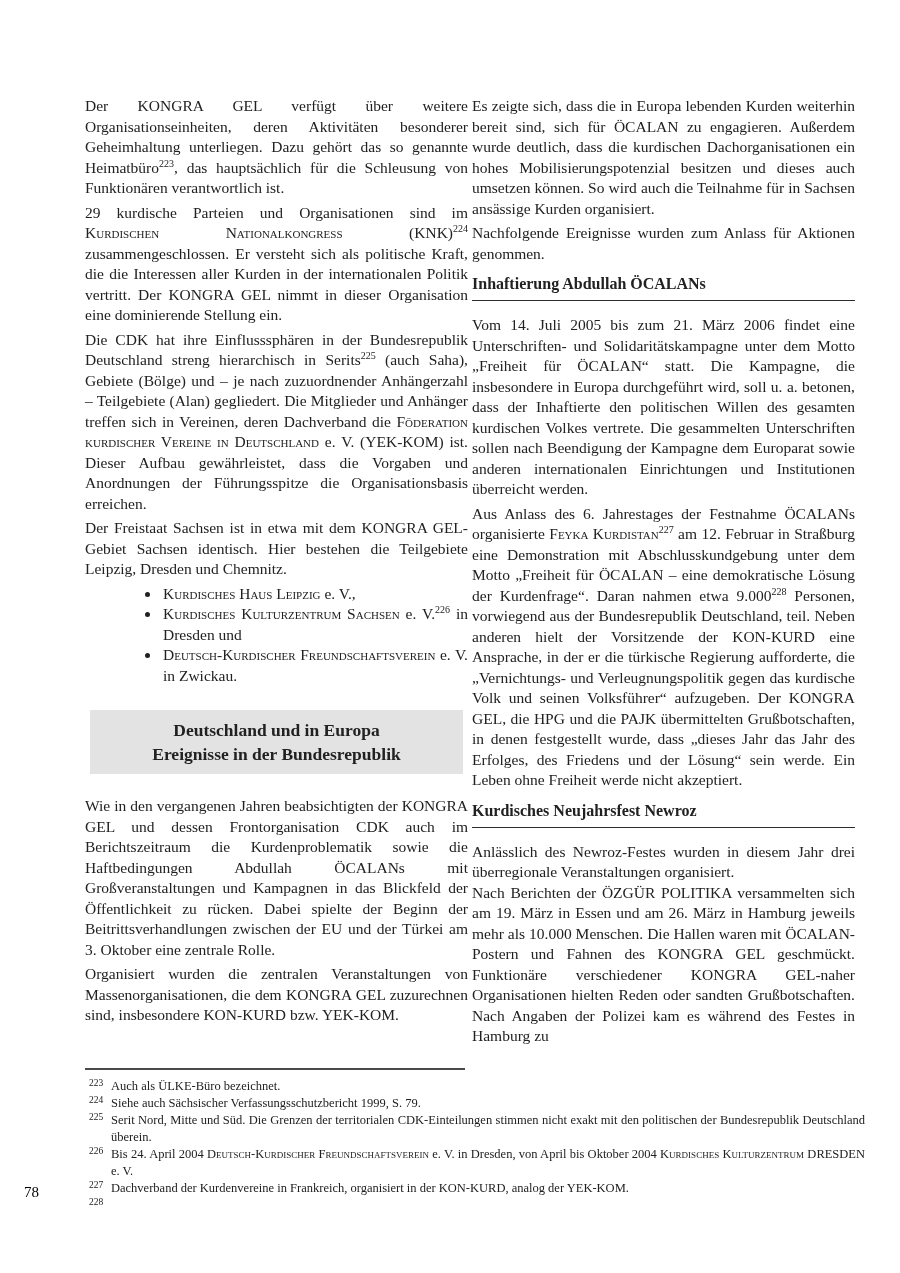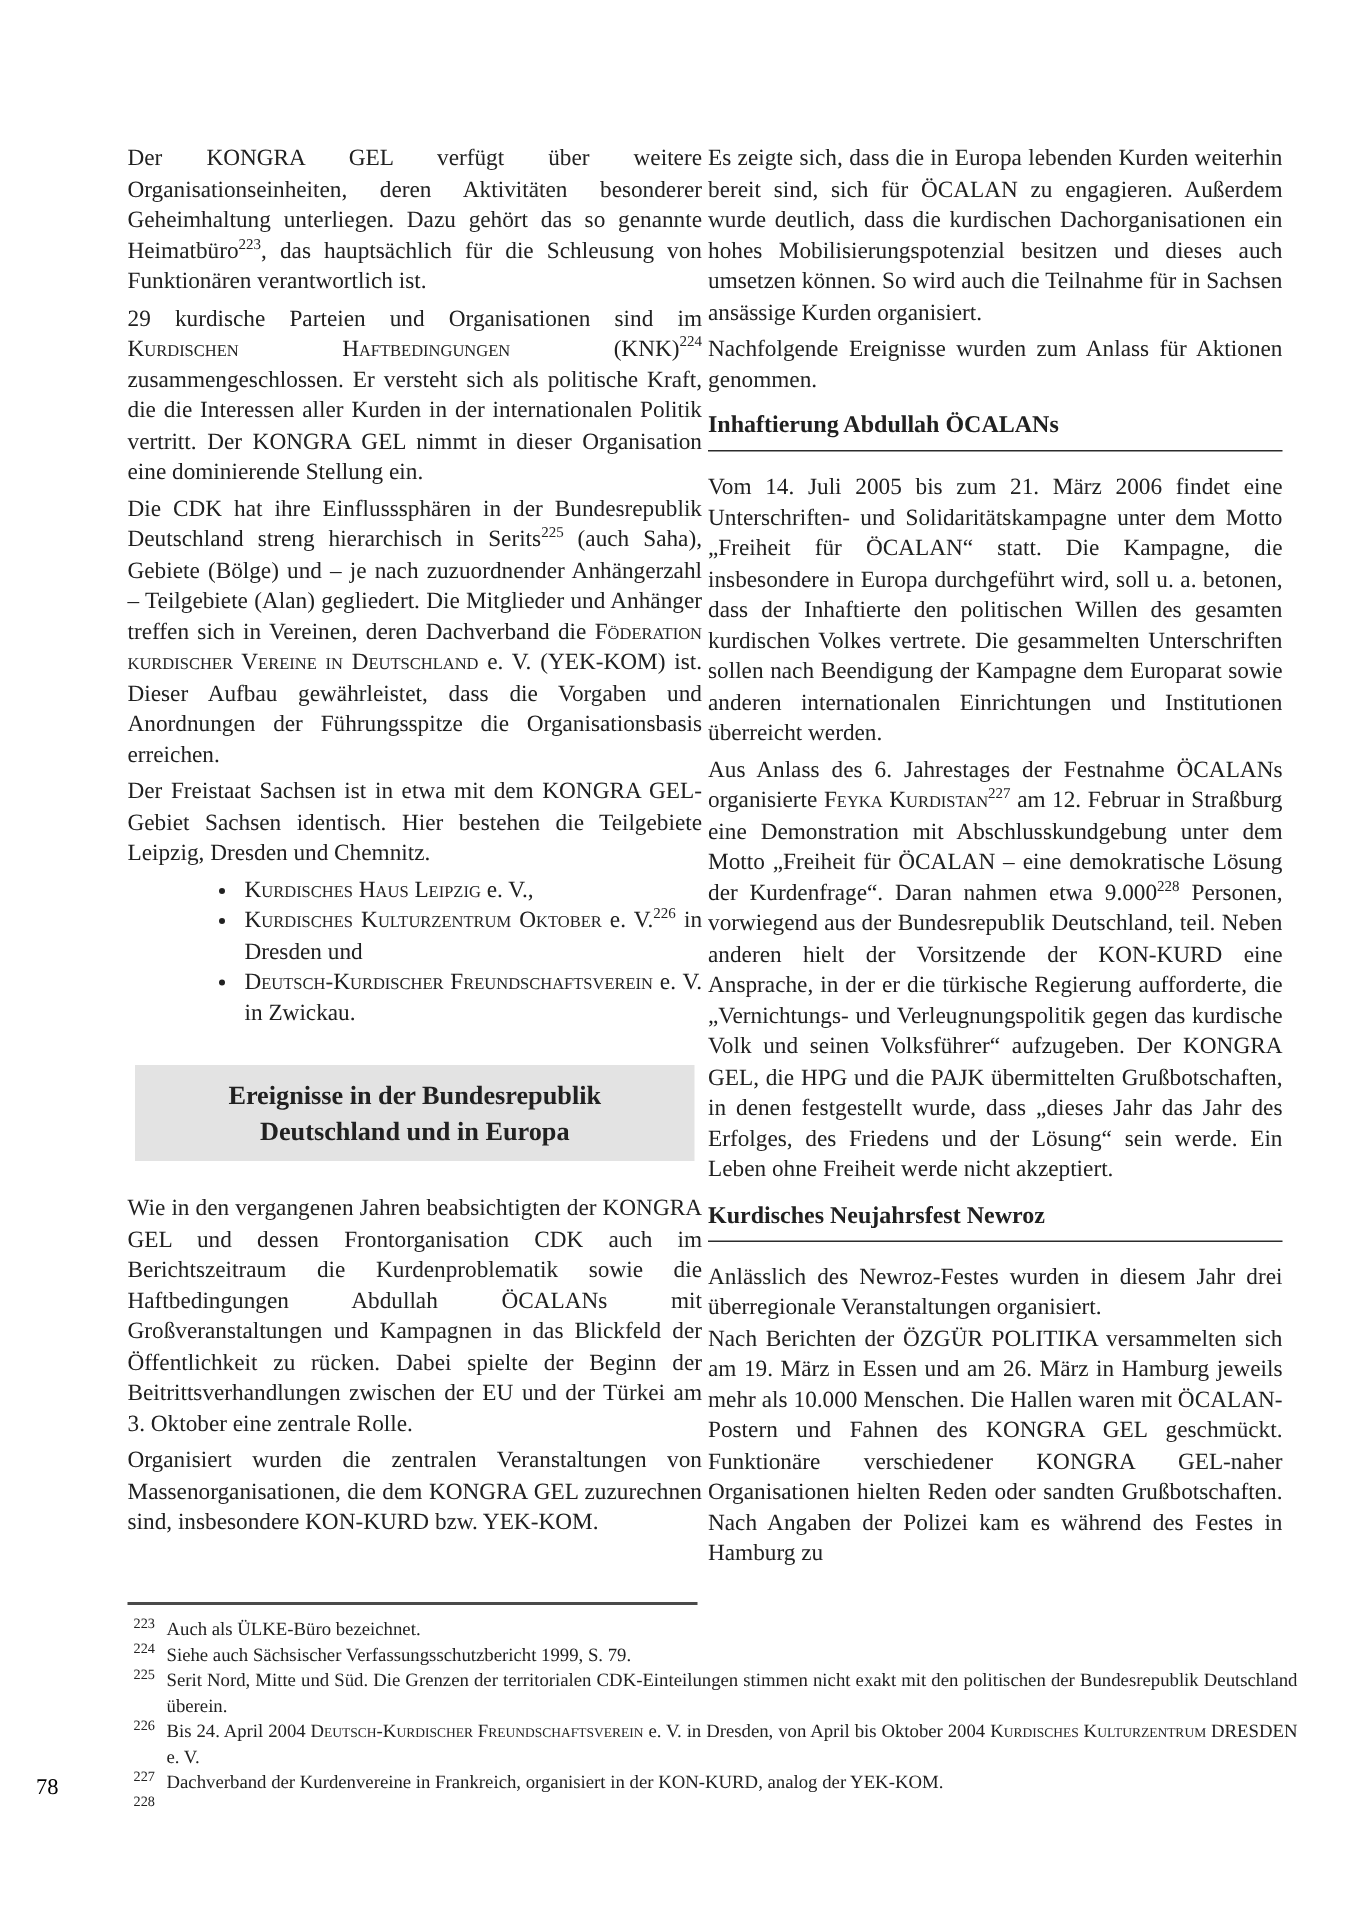--- a/index.html
+++ b/index.html
@@ -31,31 +31,31 @@
   .fn-num{position:absolute;left:4px;top:-3px;font-size:9.5px;}
   .page-number{position:absolute;left:24px;top:1184px;font-size:15px;color:#000000;}
 </style>
 </head>
 <body>
 
 <div class="page">
   <div class="content">
     <div class="col" id="col-left">
         <p class="para"><span>Der KONGRA GEL verfügt über weitere Organisationseinheiten, deren Aktivitäten besonderer Geheimhaltung unterliegen. Dazu gehört das so genannte Heimatbüro</span><sup>223</sup><span>, das hauptsächlich für die Schleusung von Funktionären verantwortlich ist.</span></p>
-        <p class="para"><span>29 kurdische Parteien und Organisationen sind im </span><span class="sc">Kurdischen Haftbedingungen</span><span> (KNK)</span><sup>224</sup><span> zusammengeschlossen. Er versteht sich als politische Kraft, die die Interessen aller Kurden in der internationalen Politik vertritt. Der KONGRA GEL nimmt in dieser Organisation eine dominierende Stellung ein.</span></p>
+        <p class="para"><span>29 kurdische Parteien und Organisationen sind im </span><span class="sc">Kurdischen Nationalkongress</span><span> (KNK)</span><sup>224</sup><span> zusammengeschlossen. Er versteht sich als politische Kraft, die die Interessen aller Kurden in der internationalen Politik vertritt. Der KONGRA GEL nimmt in dieser Organisation eine dominierende Stellung ein.</span></p>
         <p class="para"><span>Die CDK hat ihre Einflusssphären in der Bundesrepublik Deutschland streng hierarchisch in Serits</span><sup>225</sup><span> (auch Saha), Gebiete (Bölge) und – je nach zuzuordnender Anhängerzahl – Teilgebiete (Alan) gegliedert. Die Mitglieder und Anhänger treffen sich in Vereinen, deren Dachverband die </span><span class="sc">Föderation kurdischer Vereine in Deutschland</span><span> e. V. (YEK-KOM) ist. Dieser Aufbau gewährleistet, dass die Vorgaben und Anordnungen der Führungsspitze die Organisationsbasis erreichen.</span></p>
         <p class="para"><span>Der Freistaat Sachsen ist in etwa mit dem KONGRA GEL-Gebiet Sachsen identisch. Hier bestehen die Teilgebiete Leipzig, Dresden und Chemnitz.</span></p>
         <ul class="bullets">
           <li><span class="sc">Kurdisches Haus Leipzig</span><span> e. V.,</span></li>
-          <li><span class="sc">Kurdisches Kulturzentrum Oktober</span><span> e. V.</span><sup>226</sup><span> in Dresden und</span></li>
+          <li><span class="sc">Kurdisches Kulturzentrum Sachsen</span><span> e. V.</span><sup>226</sup><span> in Dresden und</span></li>
           <li><span class="sc">Deutsch-Kurdischer Freundschaftsverein</span><span> e. V. in Zwickau.</span></li>
         </ul>
         <div class="box-heading">
+          <div>Deutschland und in Europa</div>
           <div>Ereignisse in der Bundesrepublik</div>
-          <div>Deutschland und in Europa</div>
         </div>
         <p class="para"><span>Wie in den vergangenen Jahren beabsichtigten der KONGRA GEL und dessen Frontorganisation CDK auch im Berichtszeitraum die Kurdenproblematik sowie die Haftbedingungen Abdullah ÖCALANs mit Großveranstaltungen und Kampagnen in das Blickfeld der Öffentlichkeit zu rücken. Dabei spielte der Beginn der Beitrittsverhandlungen zwischen der EU und der Türkei am 3. Oktober eine zentrale Rolle.</span></p>
         <p class="para"><span>Organisiert wurden die zentralen Veranstaltungen von Massenorganisationen, die dem KONGRA GEL zuzurechnen sind, insbesondere KON-KURD bzw. YEK-KOM.</span></p>
       </div>
     <div class="col" id="col-right">
         <p class="para"><span>Es zeigte sich, dass die in Europa lebenden Kurden weiterhin bereit sind, sich für ÖCALAN zu engagieren. Außerdem wurde deutlich, dass die kurdischen Dachorganisationen ein hohes Mobilisierungspotenzial besitzen und dieses auch umsetzen können. So wird auch die Teilnahme für in Sachsen ansässige Kurden organisiert.</span></p>
         <p class="para"><span>Nachfolgende Ereignisse wurden zum Anlass für Aktionen genommen.</span></p>
         <h3 class="section-heading">Inhaftierung Abdullah ÖCALANs</h3>
         <p class="para"><span>Vom 14. Juli 2005 bis zum 21. März 2006 findet eine Unterschriften- und Solidaritätskampagne unter dem Motto „Freiheit für ÖCALAN“ statt. Die Kampagne, die insbesondere in Europa durchgeführt wird, soll u. a. betonen, dass der Inhaftierte den politischen Willen des gesamten kurdischen Volkes vertrete. Die gesammelten Unterschriften sollen nach Beendigung der Kampagne dem Europarat sowie anderen internationalen Einrichtungen und Institutionen überreicht werden.</span></p>
         <p class="para"><span>Aus Anlass des 6. Jahrestages der Festnahme ÖCALANs organisierte </span><span class="sc">Feyka Kurdistan</span><sup>227</sup><span> am 12. Februar in Straßburg eine Demonstration mit Abschlusskundgebung unter dem Motto „Freiheit für ÖCALAN – eine demokratische Lösung der Kurdenfrage“. Daran nahmen etwa 9.000</span><sup>228</sup><span> Personen, vorwiegend aus der Bundesrepublik Deutschland, teil. Neben anderen hielt der Vorsitzende der KON-KURD eine Ansprache, in der er die türkische Regierung aufforderte, die „Vernichtungs- und Verleugnungspolitik gegen das kurdische Volk und seinen Volksführer“ aufzugeben. Der KONGRA GEL, die HPG und die PAJK übermittelten Grußbotschaften, in denen festgestellt wurde, dass „dieses Jahr das Jahr des Erfolges, des Friedens und der Lösung“ sein werde. Ein Leben ohne Freiheit werde nicht akzeptiert.</span></p>

